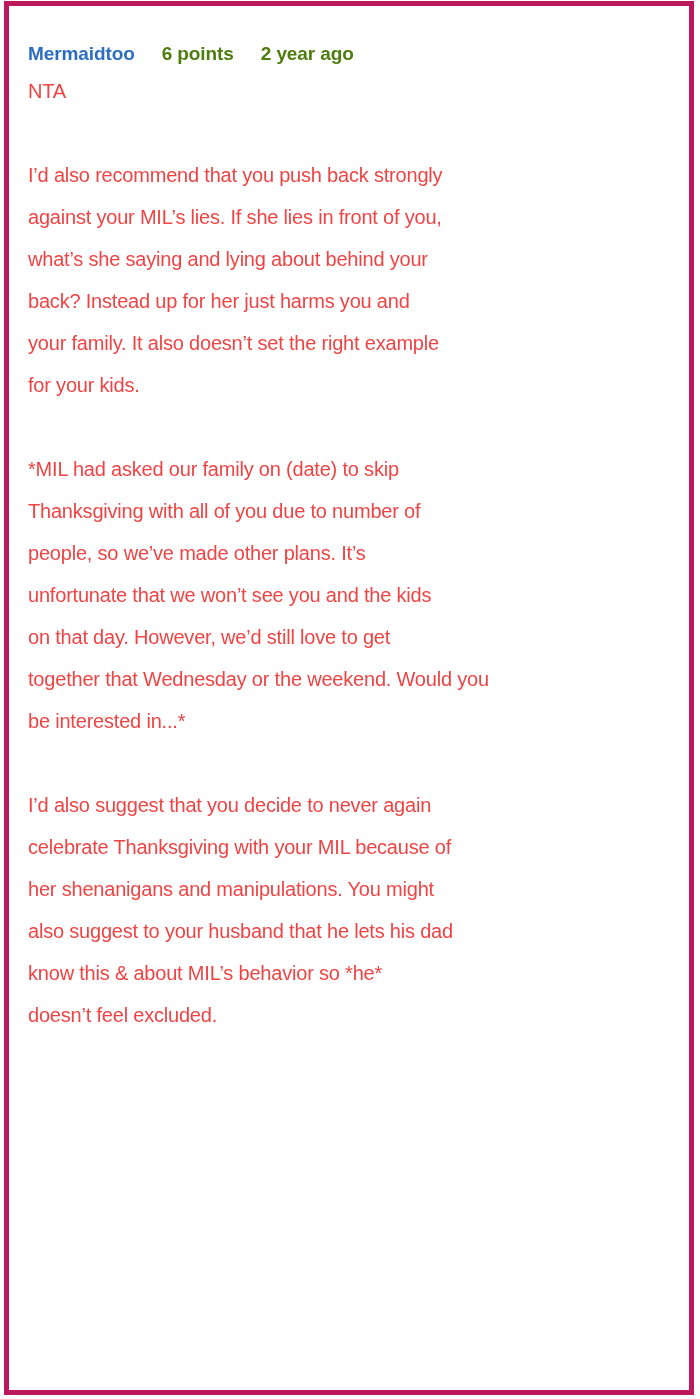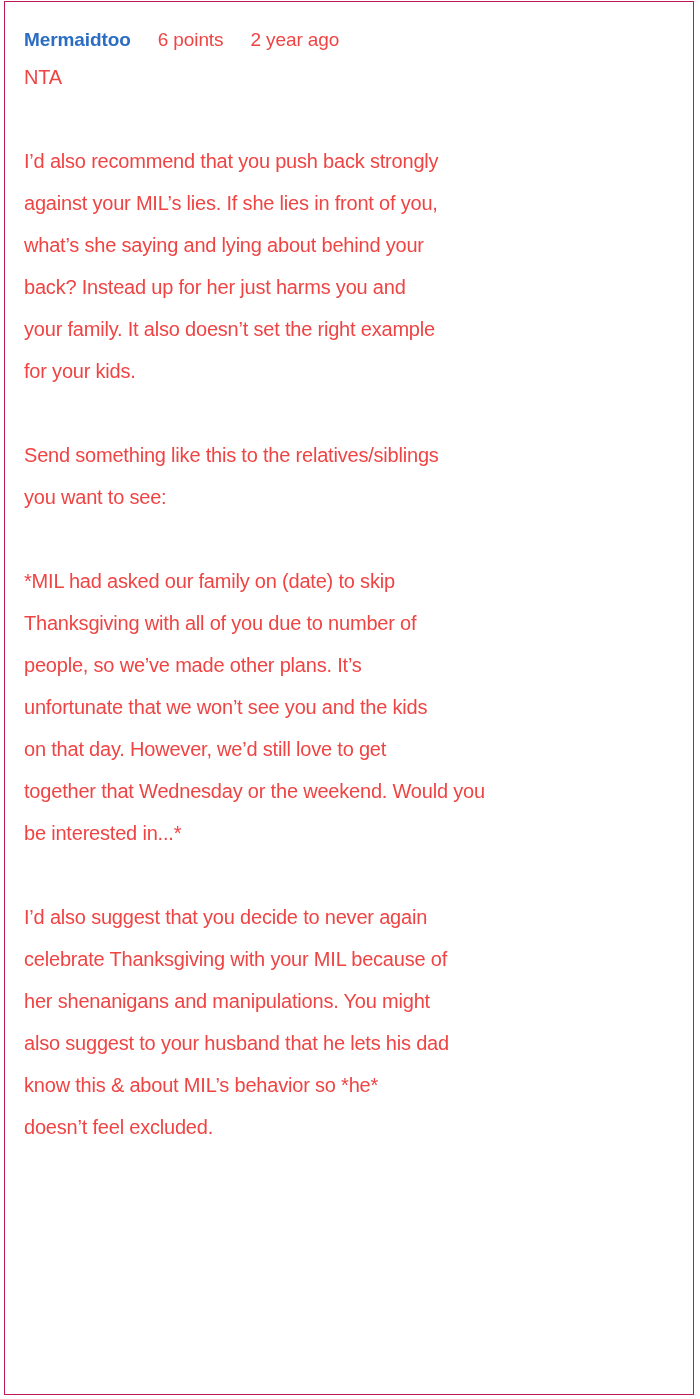--- a/index.html
+++ b/index.html
@@ -13,44 +13,43 @@
     position: relative;
     font-family: "Liberation Sans", "DejaVu Sans", sans-serif;
     overflow: hidden;
   }
   .comment-card {
     position: absolute;
     left: 4px;
     top: 1px;
     right: 6px;
     bottom: 4px;
-    border: 1px solid #be185d;
+    border: 5px solid #be185d;
     background: #ffffff;
     box-sizing: border-box;
-    padding: 18px 28px 0 19px;
+    padding: 36px 28px 0 19px;
     overflow: hidden;
   }
   .comment-header {
     display: flex;
     align-items: baseline;
     gap: 27px;
     font-size: 19px;
     line-height: 24px;
     letter-spacing: -0.1px;
   }
   .username {
     color: #2b6dc2;
     font-weight: 700;
     cursor: pointer;
     text-decoration: none;
   }
   .meta {
-    color: #ef4444;
-    font-weight: 400;
-    margin-top: 8px;
+    color: #4d7c0f;
+    font-weight: 700;
   }
   .comment-body {
     margin-top: 4px;
     font-size: 20px;
     line-height: 42px;
     color: #ef4444;
     letter-spacing: -0.2px;
   }
   .comment-body p {
     margin: 0 0 42px 0;
@@ -70,22 +69,20 @@
     <span class="meta">2 year ago</span>
   </header>
   <div class="comment-body">
     <p>NTA</p>
     <p>I’d also recommend that you push back strongly
 against your MIL’s lies. If she lies in front of you,
 what’s she saying and lying about behind your
 back? Instead up for her just harms you and
 your family. It also doesn’t set the right example
 for your kids.</p>
-    <p>Send something like this to the relatives/siblings
-you want to see:</p>
     <p>*MIL had asked our family on (date) to skip
 Thanksgiving with all of you due to number of
 people, so we’ve made other plans. It’s
 unfortunate that we won’t see you and the kids
 on that day. However, we’d still love to get
 together that Wednesday or the weekend. Would you
 be interested in...*</p>
     <p>I’d also suggest that you decide to never again
 celebrate Thanksgiving with your MIL because of
 her shenanigans and manipulations. You might

